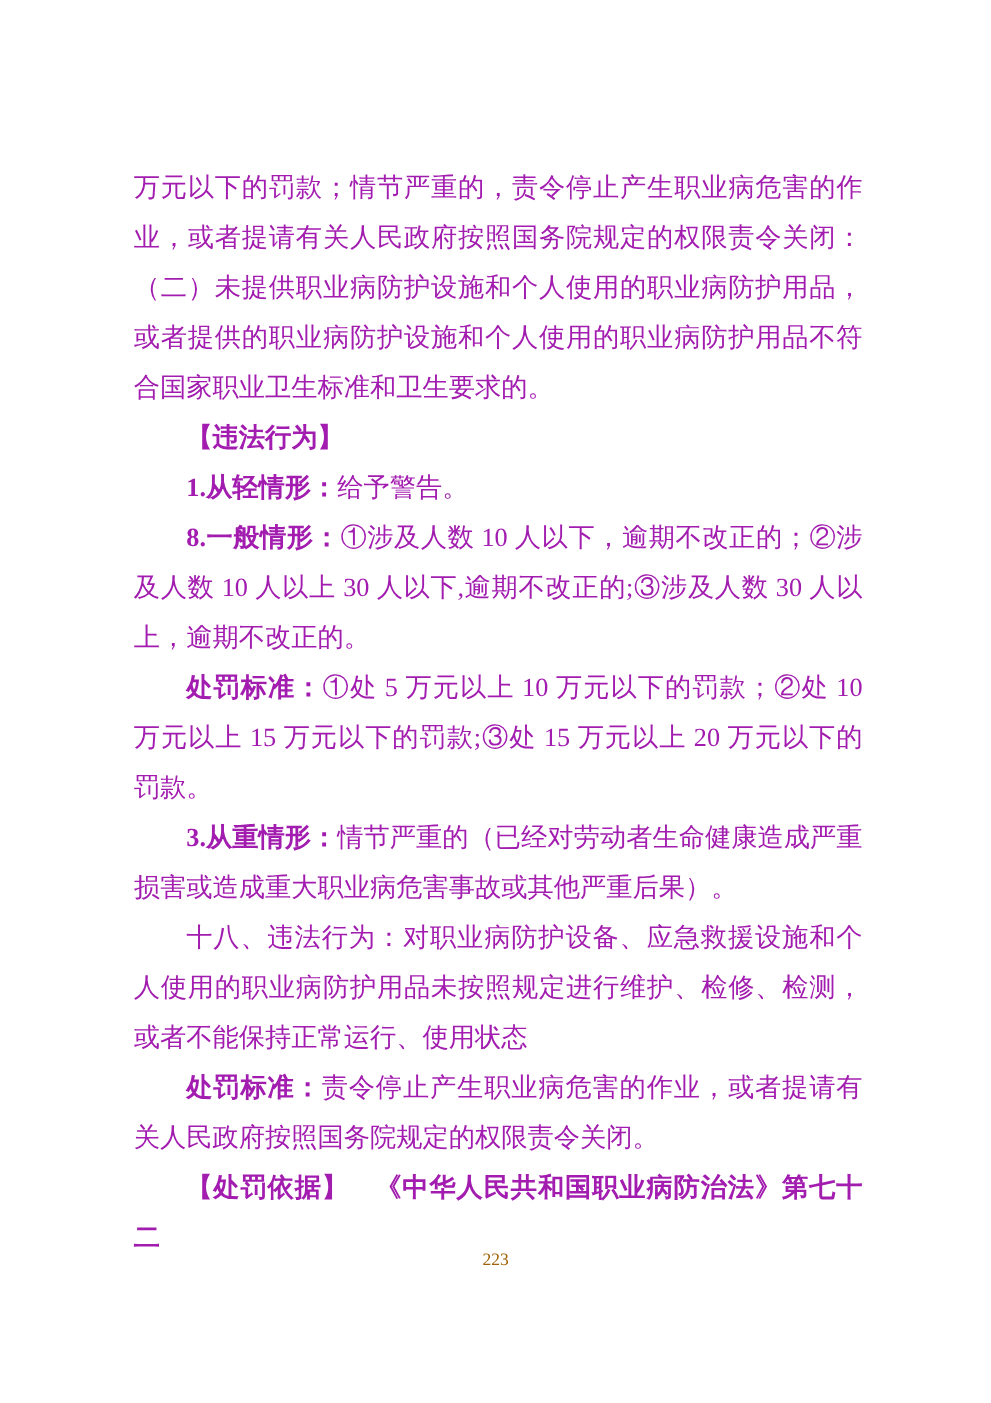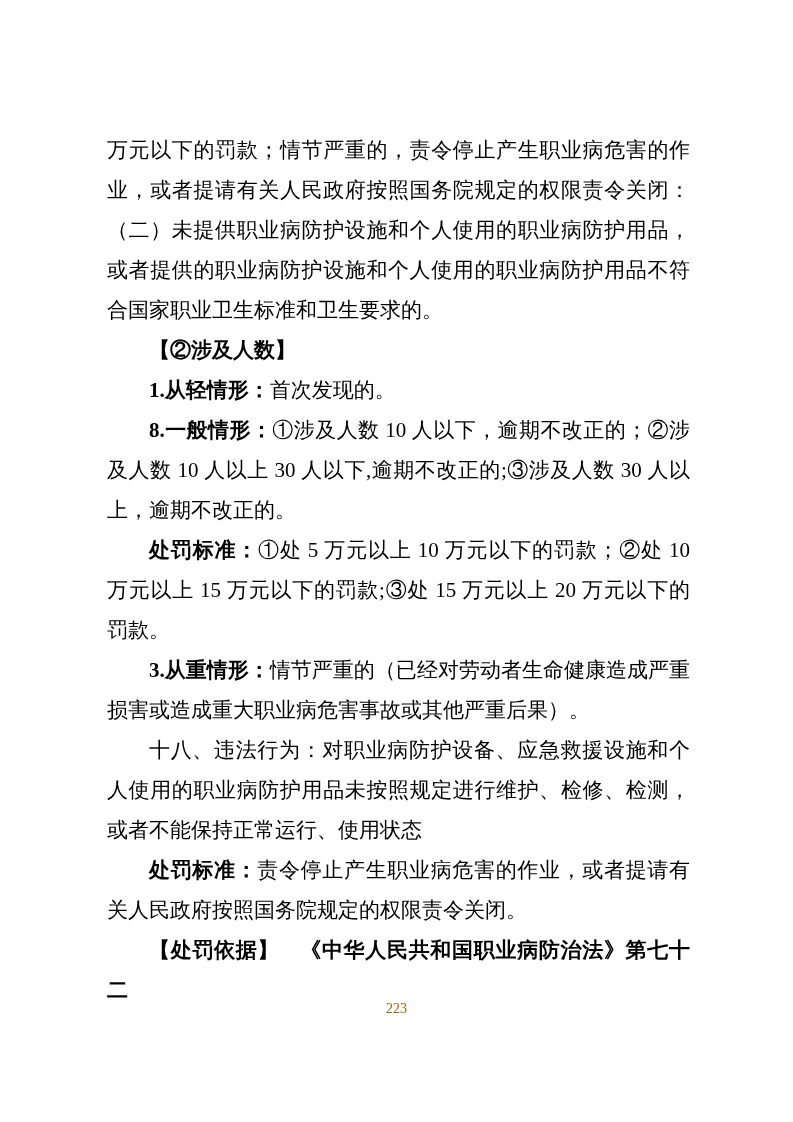--- a/index.html
+++ b/index.html
@@ -15,21 +15,21 @@
     overflow: hidden;
   }
   .content {
     position: absolute;
     left: 107px;
     top: 130px;
     width: 583px;
     font-family: "Liberation Serif", "DejaVu Serif", serif;
     font-size: 21px;
     line-height: 40px;
-    color: #000000;
+    color: #a21caf;
     text-align: justify;
     text-align-last: left;
   }
   .content p {
     margin: 0;
     padding: 0;
   }
   .indent {
     text-indent: 42px;
   }
@@ -53,23 +53,23 @@
   }
 </style>
 </head>
 <body>
 
 <div class="page">
   <div class="content">
 
     <p class="para">万元以下的罚款；情节严重的，责令停止产生职业病危害的作业，或者提请有关人民政府按照国务院规定的权限责令关闭：（二）未提供职业病防护设施和个人使用的职业病防护用品，或者提供的职业病防护设施和个人使用的职业病防护用品不符合国家职业卫生标准和卫生要求的。</p>
 
-    <p class="para indent bold">【②涉及人数】</p>
+    <p class="para indent bold">【违法行为】</p>
 
-    <p class="para indent"><span class="bold">1.从轻情形：</span><span>首次发现的。</span></p>
+    <p class="para indent"><span class="bold">1.从轻情形：</span><span>给予警告。</span></p>
 
 
     <p class="para indent"><span class="bold">8.一般情形：</span><span>①涉及人数 10 人以下，逾期不改正的；②涉及人数 10 人以上 30 人以下,逾期不改正的;③涉及人数 30 人以上，逾期不改正的。</span></p>
 
     <p class="para indent"><span class="bold">处罚标准：</span><span>①处 5 万元以上 10 万元以下的罚款；②处 10 万元以上 15 万元以下的罚款;③处 15 万元以上 20 万元以下的罚款。</span></p>
 
     <p class="para indent"><span class="bold">3.从重情形：</span><span>情节严重的（已经对劳动者生命健康造成严重损害或造成重大职业病危害事故或其他严重后果）。</span></p>
 
     <p class="para indent">十八、违法行为：对职业病防护设备、应急救援设施和个人使用的职业病防护用品未按照规定进行维护、检修、检测，或者不能保持正常运行、使用状态</p>
 

